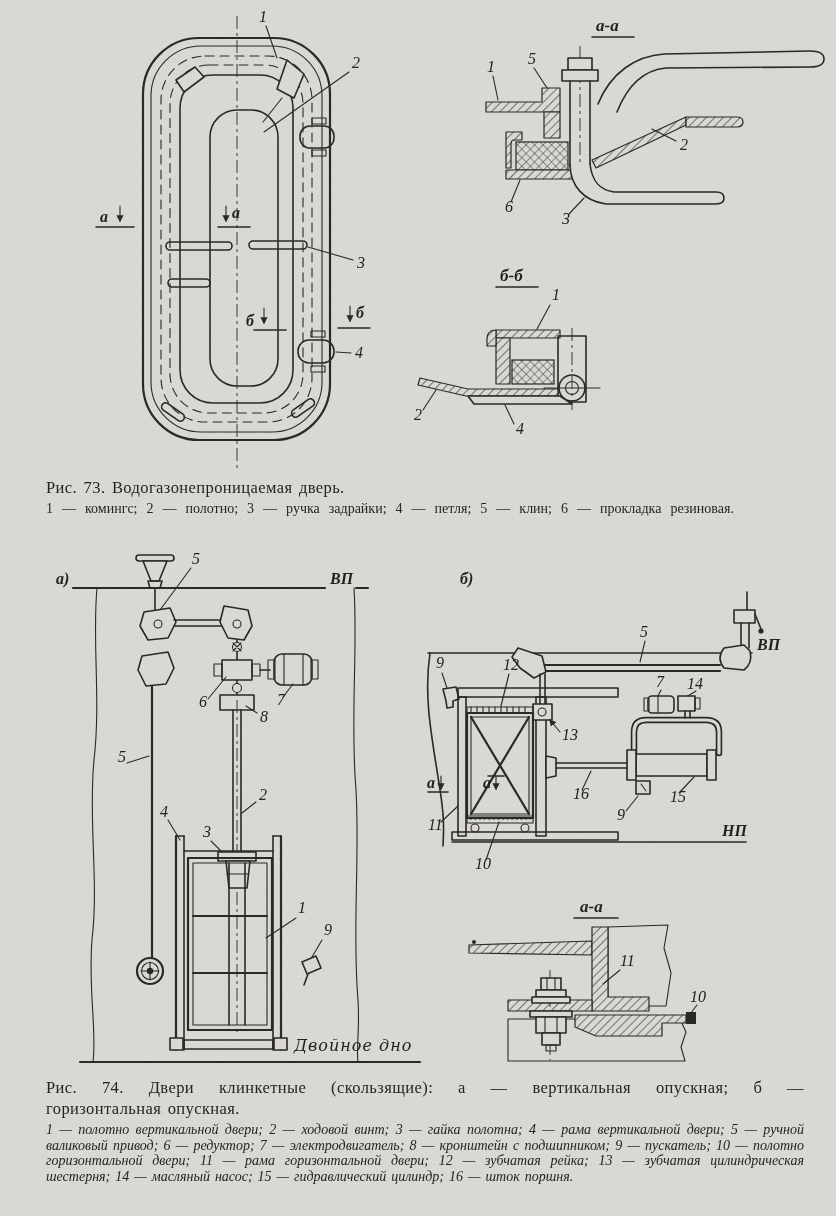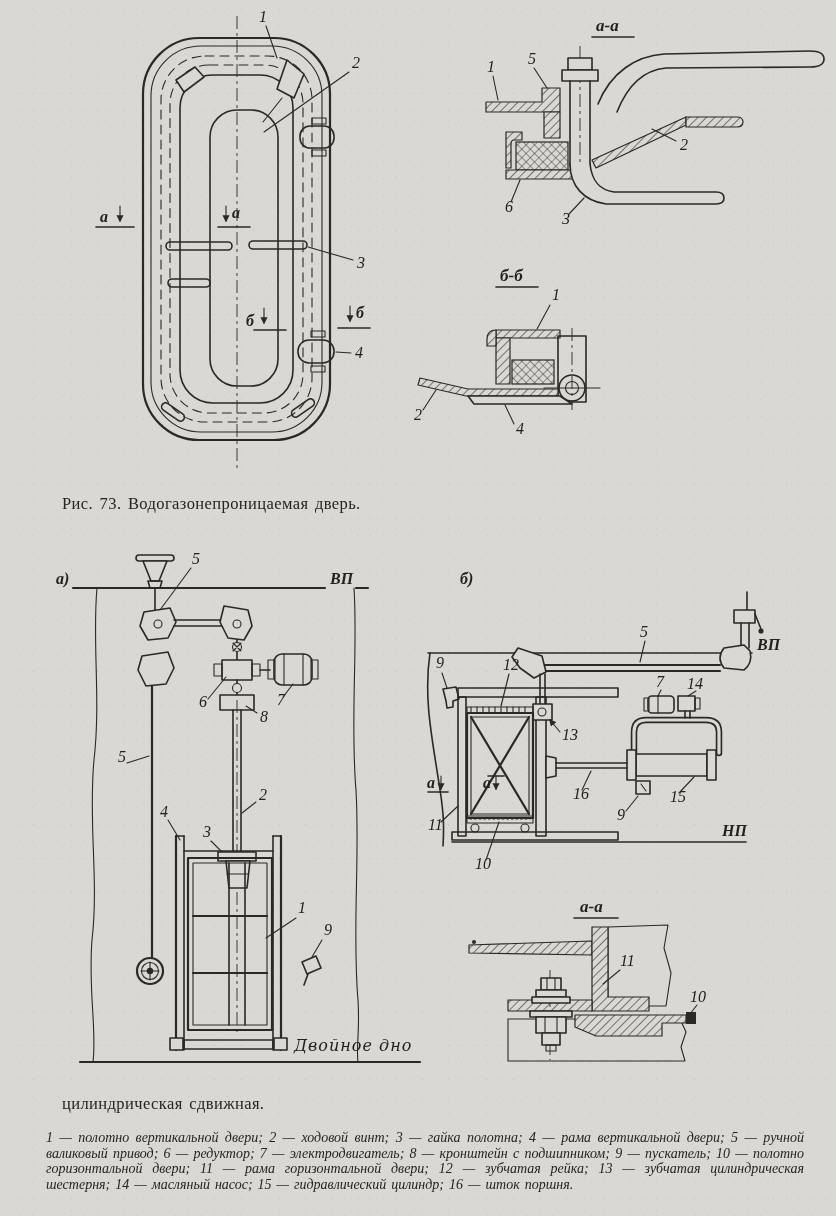--- a/index.html
+++ b/index.html
@@ -27,21 +27,21 @@
   .tubeo{stroke:#2b2924;fill:none;stroke-width:6.5;stroke-linecap:round;}
   .tubei{stroke:#d9d8d4;fill:none;stroke-width:3.2;stroke-linecap:round;}
   .inkfill{fill:#2b2924;stroke:none;}
   svg text{fill:#23211c;}
   .num{font:italic 16px "Liberation Serif", serif;}
   .lbl{font:italic bold 16px "Liberation Serif", serif;}
   .big{font:italic bold 17px "Liberation Serif", serif;}
   .script{font:italic 16px "DejaVu Serif", serif;letter-spacing:1px;}
   
   .capblock{position:absolute;left:46px;width:758px;}
-  .cap{margin:16px;font-size:16.5px;line-height:21px;letter-spacing:0.4px;word-spacing:2px;}
+  .cap{margin:0;font-size:16.5px;line-height:21px;letter-spacing:0.4px;word-spacing:2px;}
   .cap .l1{display:block;text-align:justify;text-align-last:justify;}
   .legend{margin:3px 0 0 0;font-size:14px;line-height:15.5px;text-align:justify;}
   .legend73{word-spacing:5.5px;}
   .legend74{word-spacing:1.5px;font-style:italic;}
   #cap73{top:477px;}
   #cap74{top:1077px;}
 </style>
 </head>
 <body>
 
@@ -447,20 +447,21 @@
 
     <path class="hatch" d="M575,1015 L686,1015 L686,1023 L662,1023 L662,1036 L596,1036 L575,1027 Z"></path>
     <rect class="inkfill" x="686" y="1012" width="10" height="12"></rect>
     <text class="num" x="690" y="1002">10</text>
     <line class="ln thin" x1="697" y1="1005" x2="690" y2="1014"></line>
   </g>
 </svg>
 
 <div class="capblock" id="cap73">
   <p class="cap">Рис. 73. Водогазонепроницаемая дверь.</p>
+  <p class="legend legend73">1 — комингс; 2 — полотно; 3 — ручка задрайки; 4 — петля; 5 — клин; 6 — прокладка резиновая.</p>
 </div>
 
 <div class="capblock" id="cap74">
-  <p class="cap"><span>цилиндрическая сдвижная.</span></p>
+  <p class="cap"><span class="l1">Рис. 74. Двери клинкетные (скользящие): а — вертикальная опускная; б —</span><span>горизонтальная опускная.</span></p>
   <p class="legend legend74">1 — полотно вертикальной двери; 2 — ходовой винт; 3 — гайка полотна; 4 — рама вертикальной двери; 5 — ручной валиковый привод; 6 — редуктор; 7 — электродвигатель; 8 — кронштейн с подшипником; 9 — пускатель; 10 — полотно горизонтальной двери; 11 — рама горизонтальной двери; 12 — зубчатая рейка; 13 — зубчатая цилиндрическая шестерня; 14 — масляный насос; 15 — гидравлический цилиндр; 16 — шток поршня.</p>
 </div>
 
 </div>
 
 </body></html>

